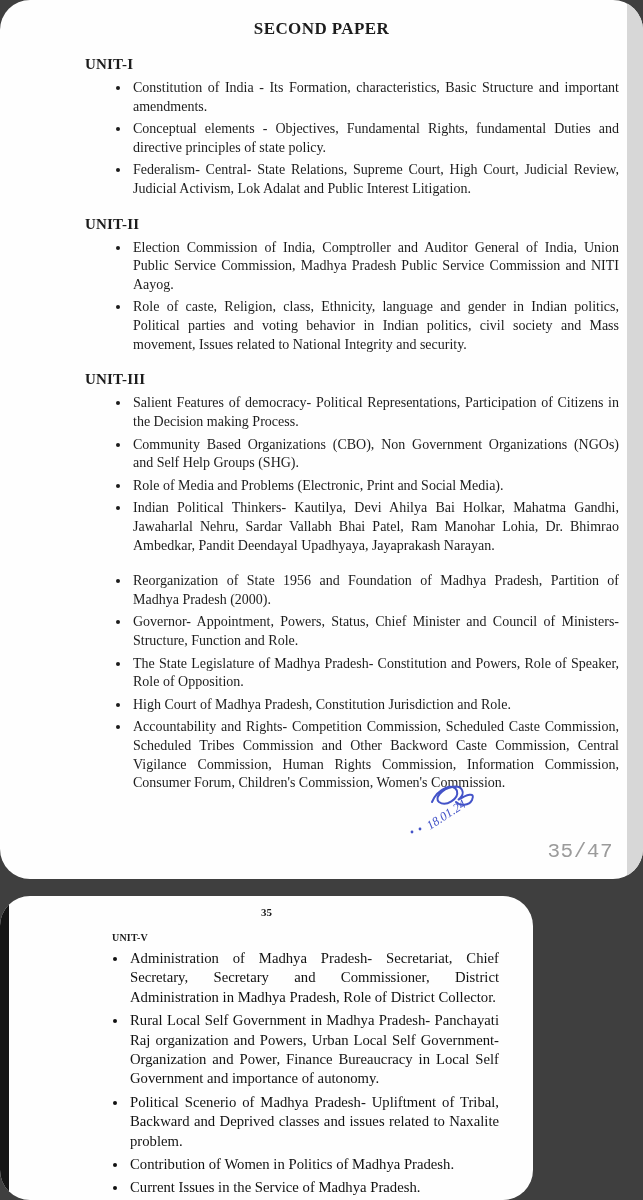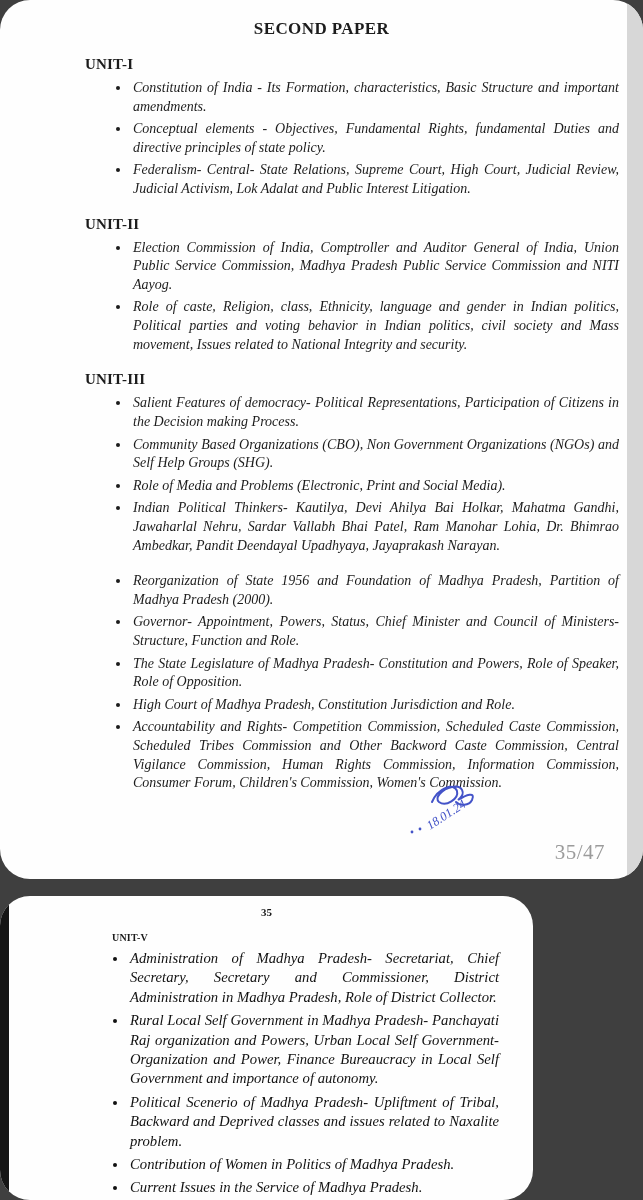--- a/index.html
+++ b/index.html
@@ -24,32 +24,32 @@
   }
   .part-heading {
     font-weight: bold; font-size: 15.4px;
     padding: 5px 8px 0 62px;
   }
   .unit { margin-top: 17px; }
   .unit-heading {
     font-weight: bold; font-size: 15px;
     margin: 0 0 6px 85px; letter-spacing: 0.2px;
   }
-  ul.items { margin: 0 24px 0 131px; padding: 0; font-style: italic; }
+  ul.items { margin: 0 24px 0 131px; padding: 0; }
   ul.items li {
     font-size: 14px; line-height: 1.33;
     text-align: justify; margin-bottom: 4px; padding-left: 2px;
   }
   .signature {
     position: absolute; left: 402px; top: 780px;
     width: 110px; height: 62px;
   }
   .page-indicator {
-    position: absolute; right: 38px; top: 840px;
-    font-family: Liberation Serif, serif;
+    position: absolute; right: 30px; top: 840px;
+    font-family: Liberation Mono, monospace;
     font-size: 21px; color: #9b9b9b; letter-spacing: 0.5px;
   }
   .divider { width: 643px; height: 17px; background: #3f3f3f; }
   .page2 { width: 533px; height: 304px; overflow: hidden; }
   .page2-strip {
     position: absolute; left: 0; top: 0;
     width: 9px; height: 100%; background: #151515;
   }
   .page2-number {
     text-align: center; font-size: 11px; font-weight: bold;

